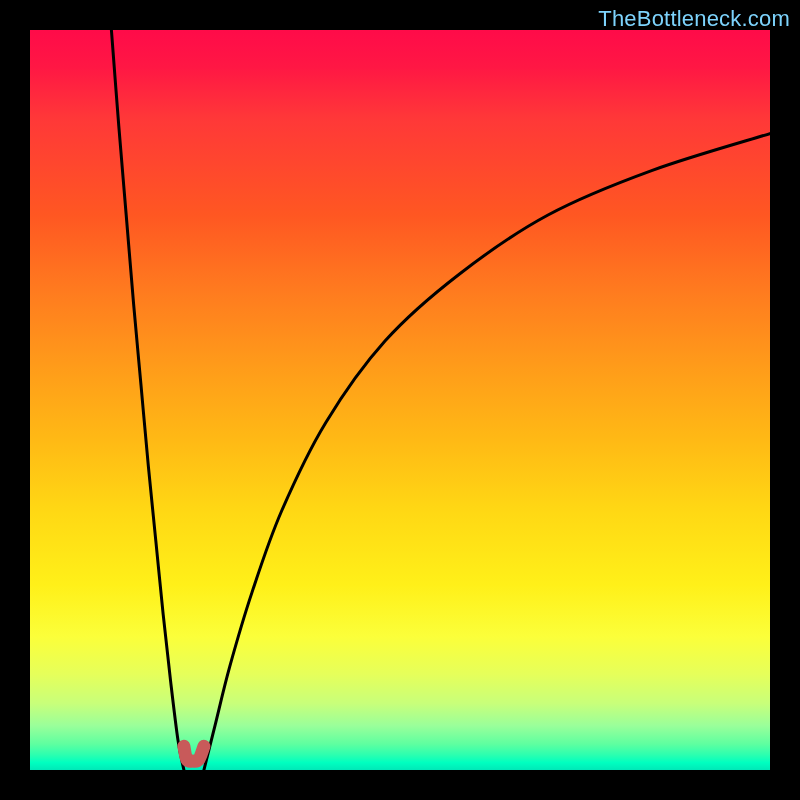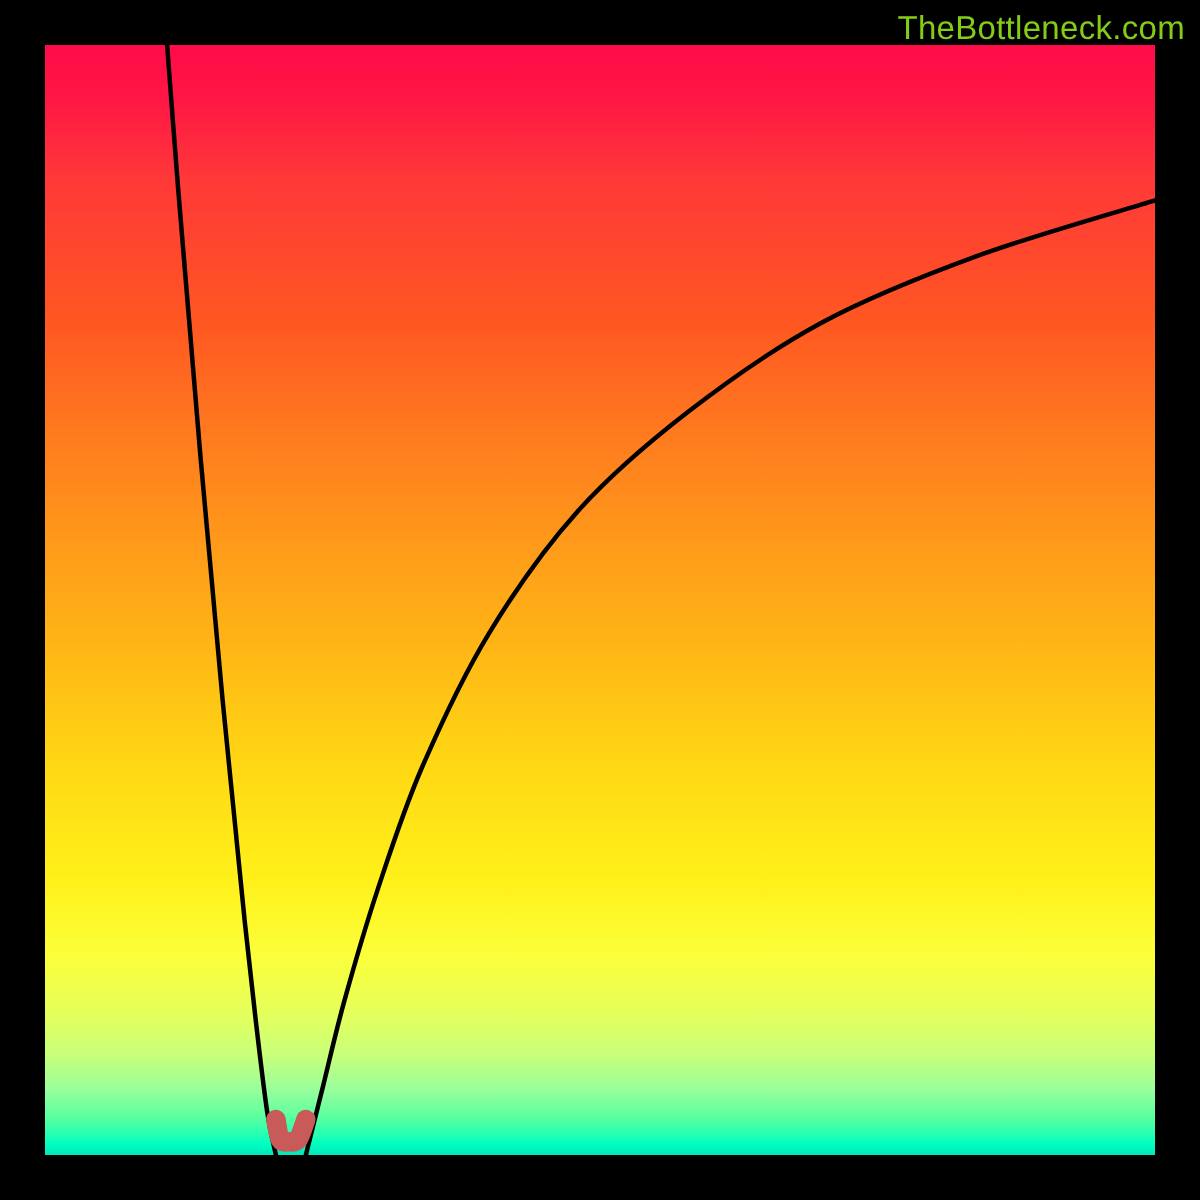--- a/index.html
+++ b/index.html
@@ -34,21 +34,21 @@
       #5effa0 96.5%,
       #2affb0 98%,
       #00ffc0 99%,
       #00e8b8 100%
     );
   }
   .attribution {
     position: absolute;
     top: 6px;
     right: 10px;
-    color: #84cc16;
+    color: #7dd3fc;
     font-size: 22px;
     letter-spacing: 0.2px;
     user-select: none;
   }
   svg.curves {
     position: absolute;
     left: 0;
     top: 0;
     width: 740px;
     height: 740px;

